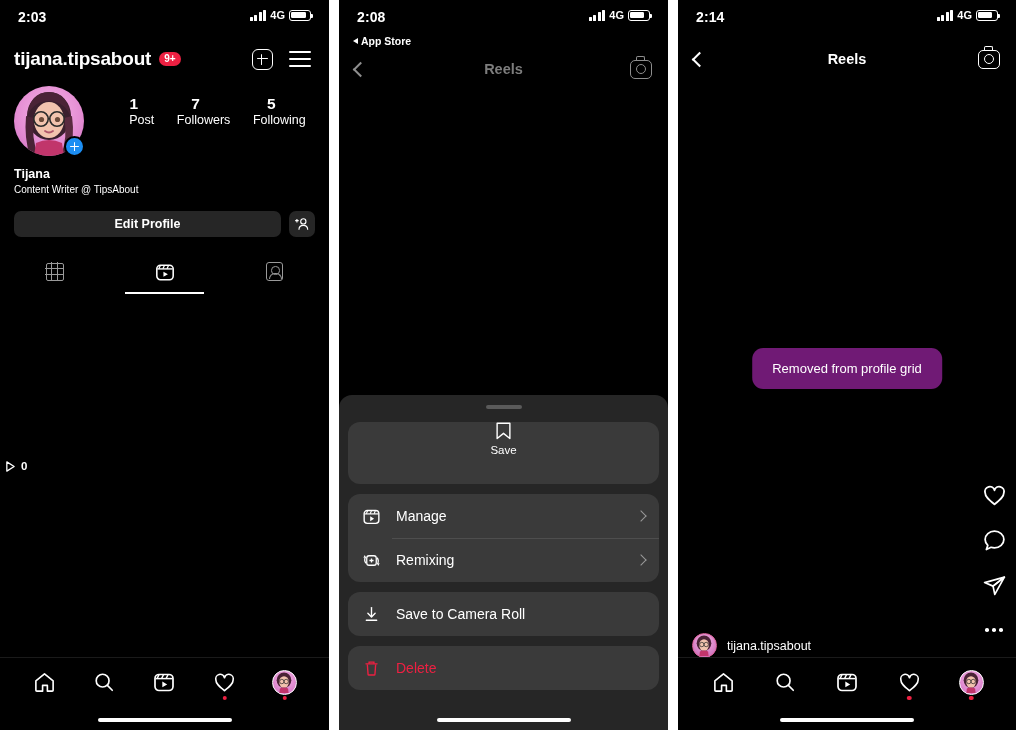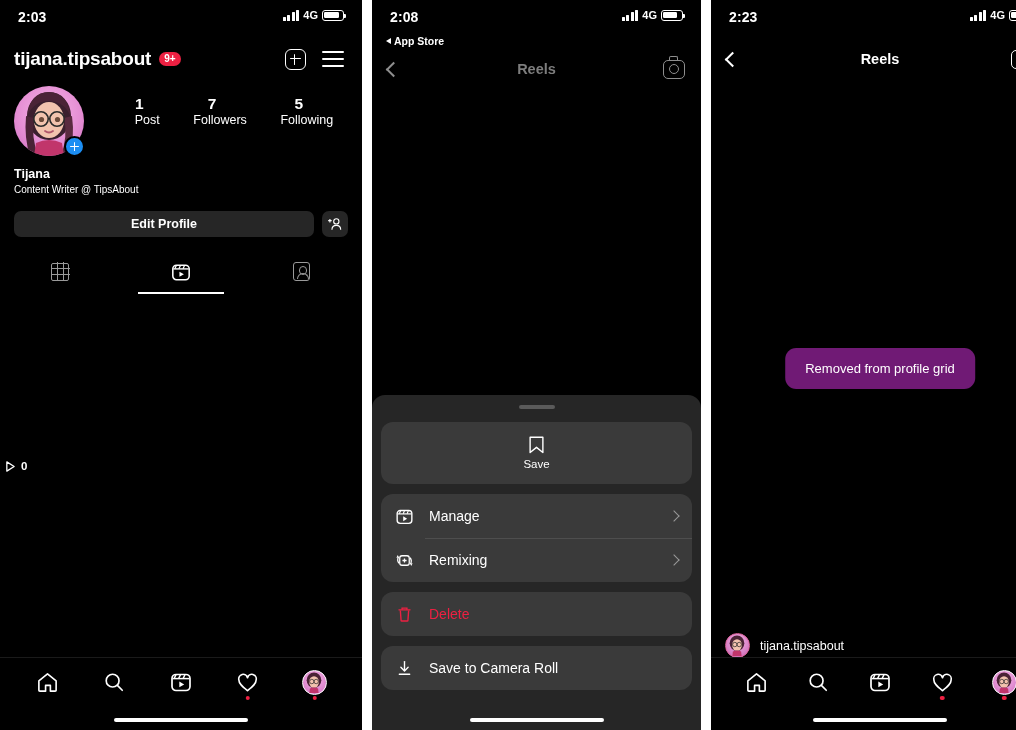--- a/index.html
+++ b/index.html
@@ -4,21 +4,21 @@
 <style>
   * { box-sizing: border-box; margin: 0; padding: 0; }
   body {
     width: 1016px; height: 730px;
     background: #ffffff;
     font-family: "Liberation Sans", sans-serif;
     overflow: hidden;
   }
   .screens { display: flex; width: 1016px; height: 730px; }
   .panel { position: relative; background: #000; height: 730px; overflow: hidden; flex-shrink: 0; }
-  .p1 { width: 362px; }
+  .p1 { width: 329px; }
   .gap { width: 10px; background: #fff; height: 730px; flex-shrink: 0; }
   .p2 { width: 329px; }
   .p3 { width: 338px; }
 
   
   .statusbar {
     height: 34px; display: flex; align-items: flex-start;
     justify-content: space-between; padding: 9px 18px 0 18px;
     color: #fff; font-size: 14px; font-weight: bold; position: relative;
   }
@@ -106,21 +106,21 @@
   .cam-ic.bright { border-color:#fff; }
   .cam-ic::before { content:""; position:absolute; left:50%; top:50%; transform:translate(-50%,-50%); width:8px;height:8px;border:1.8px solid #8e8e8e;border-radius:50%; }
   .cam-ic.bright::before { border-color:#fff; }
   .cam-ic::after { content:""; position:absolute; left:5px; top:-4.3px; width:7px;height:3px;border:1.8px solid #8e8e8e;border-bottom:none;border-radius:2px 2px 0 0; background:#000; }
   .cam-ic.bright::after { border-color:#fff; }
 
   
   .sheet { position:absolute; left:0; right:0; bottom:0; top:395px; background:#262626; border-radius:13px 13px 0 0; padding: 0 9px; }
   .grabber { width:36px;height:4px;border-radius:2px;background:#5a5a5a;margin:10px auto 13px auto; }
   .save-card { background:#3a3a3a; border-radius:12px; height:62px; display:flex; flex-direction:column;
-               align-items:center; justify-content:center; gap:4px; }
+               align-items:center; justify-content:flex-start; gap:4px; }
   .save-card .lbl { font-size:11.5px; color:#fff; }
   .bm { width:15px;height:18px; }
   .menu-group { background:#3a3a3a; border-radius:12px; margin-top:10px; overflow:hidden; }
   .mrow { height:44px; display:flex; align-items:center; padding:8px 14px; position:relative; }
   .mrow + .mrow::before { content:""; position:absolute; left:44px; right:0; top:0; height:0.8px; background:#4e4e4e; }
   .mrow .mi { width:24px; display:flex; align-items:center; justify-content:flex-start; }
   .mrow .ml { font-size:14px; color:#fff; margin-left:10px; }
   .mrow .ml.danger { color:#ed2042; }
   .chev-r { margin-left:auto; width:8px;height:8px;border-top:1.8px solid #9a9a9a;border-right:1.8px solid #9a9a9a;transform:rotate(45deg); }
 
@@ -361,52 +361,52 @@
           </span>
           <span class="ml">Remixing</span>
           <span class="chev-r"></span>
         </div>
       </div>
 
       <div class="menu-group">
         <div class="mrow">
           <span class="mi">
             <svg width="19" height="19" viewBox="0 0 22 22">
+                <path d="M11 3 V13.4" stroke="#fff" stroke-width="1.6" stroke-linecap="round"></path>
+                <path d="M6.8 9.6 L11 13.8 L15.2 9.6" fill="none" stroke="#fff" stroke-width="1.6" stroke-linecap="round" stroke-linejoin="round"></path>
+                <path d="M5 17.6 H17" stroke="#fff" stroke-width="1.6" stroke-linecap="round"></path>
+              </svg>
+          </span>
+          <span class="ml">Save to Camera Roll</span>
+        </div>
+      </div>
+
+      <div class="menu-group">
+        <div class="mrow">
+          <span class="mi">
+            <svg width="19" height="19" viewBox="0 0 22 22">
                 <path d="M4.6 5.6 H17.4" stroke="#ed2042" stroke-width="1.6" stroke-linecap="round"></path>
                 <path d="M8.2 5.4 V3.6 H13.8 V5.4" fill="none" stroke="#ed2042" stroke-width="1.6"></path>
                 <path d="M6.2 6.4 L7 17.6 a1 1 0 0 0 1 1 H14 a1 1 0 0 0 1-1 L15.8 6.4" fill="none" stroke="#ed2042" stroke-width="1.6" stroke-linejoin="round"></path>
               </svg>
           </span>
           <span class="ml danger">Delete</span>
         </div>
       </div>
-
-      <div class="menu-group">
-        <div class="mrow">
-          <span class="mi">
-            <svg width="19" height="19" viewBox="0 0 22 22">
-                <path d="M11 3 V13.4" stroke="#fff" stroke-width="1.6" stroke-linecap="round"></path>
-                <path d="M6.8 9.6 L11 13.8 L15.2 9.6" fill="none" stroke="#fff" stroke-width="1.6" stroke-linecap="round" stroke-linejoin="round"></path>
-                <path d="M5 17.6 H17" stroke="#fff" stroke-width="1.6" stroke-linecap="round"></path>
-              </svg>
-          </span>
-          <span class="ml">Save to Camera Roll</span>
-        </div>
-      </div>
     </div>
 
     <div class="homebar"></div>
   </div>
 
   <div class="gap"></div>
 
   <div class="panel p3">
 
     <div class="statusbar">
-      <div class="sb-time">2:23</div>
+      <div class="sb-time">2:14</div>
       <div class="sb-right">
         <div class="bars">
             <i></i>
             <i></i>
             <i></i>
             <i></i>
           </div>
         <div class="net">4G</div>
         <div class="batt">
             <span style="width:80%"></span>

